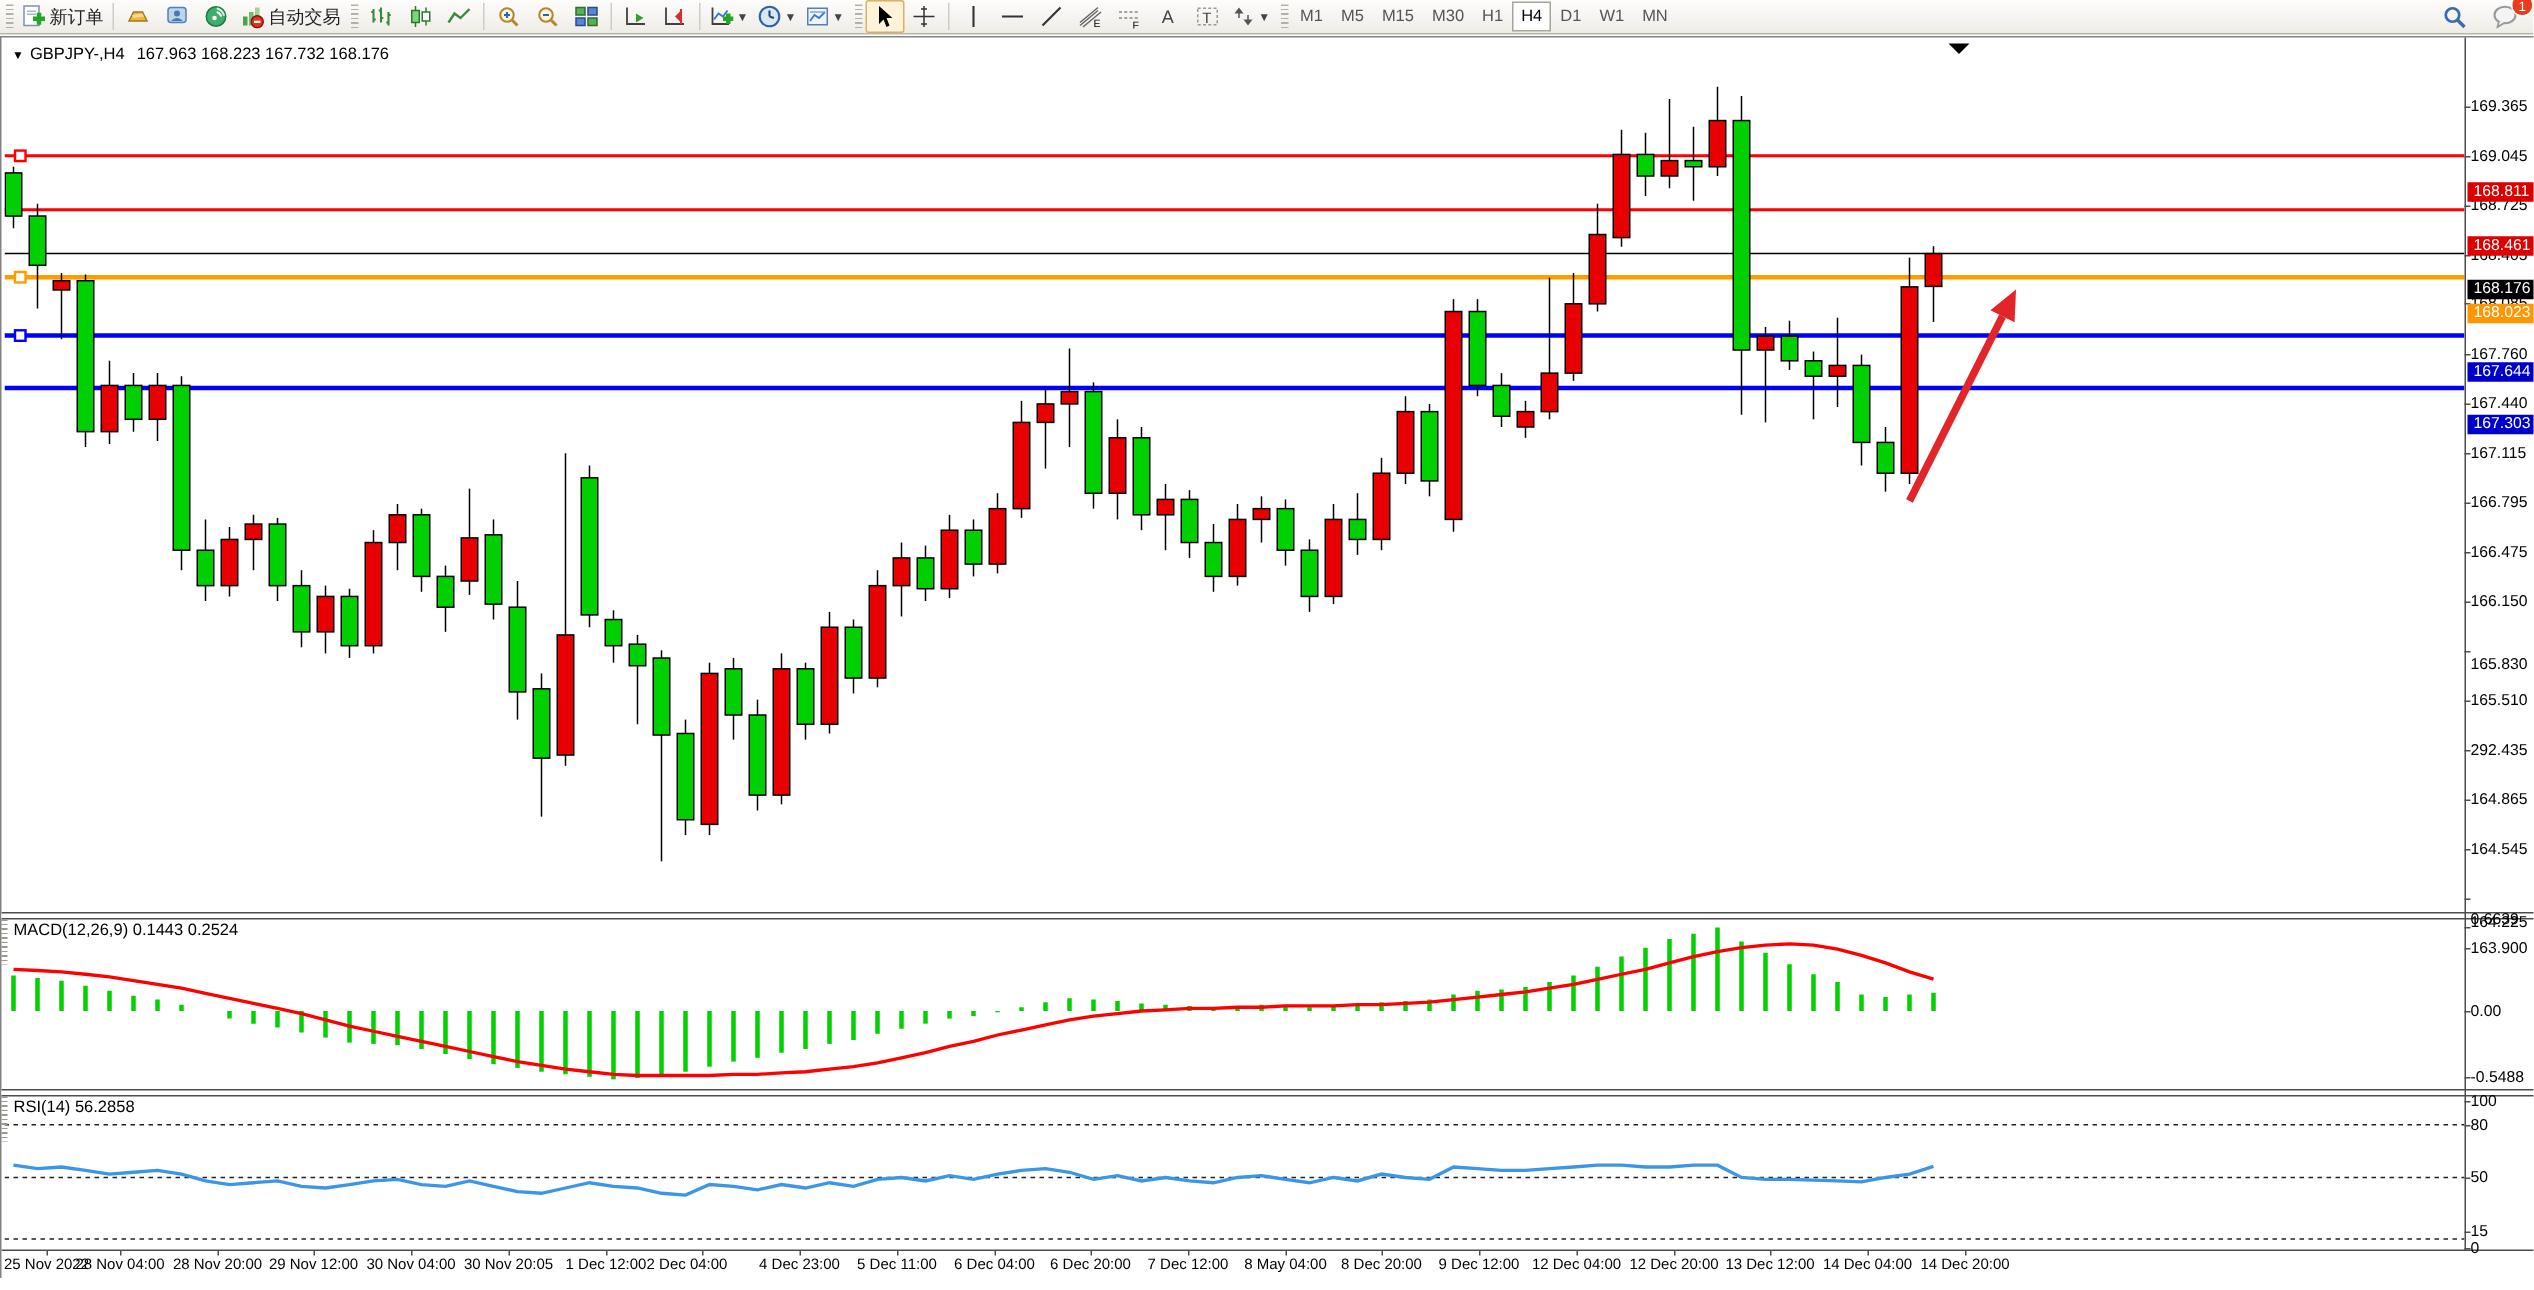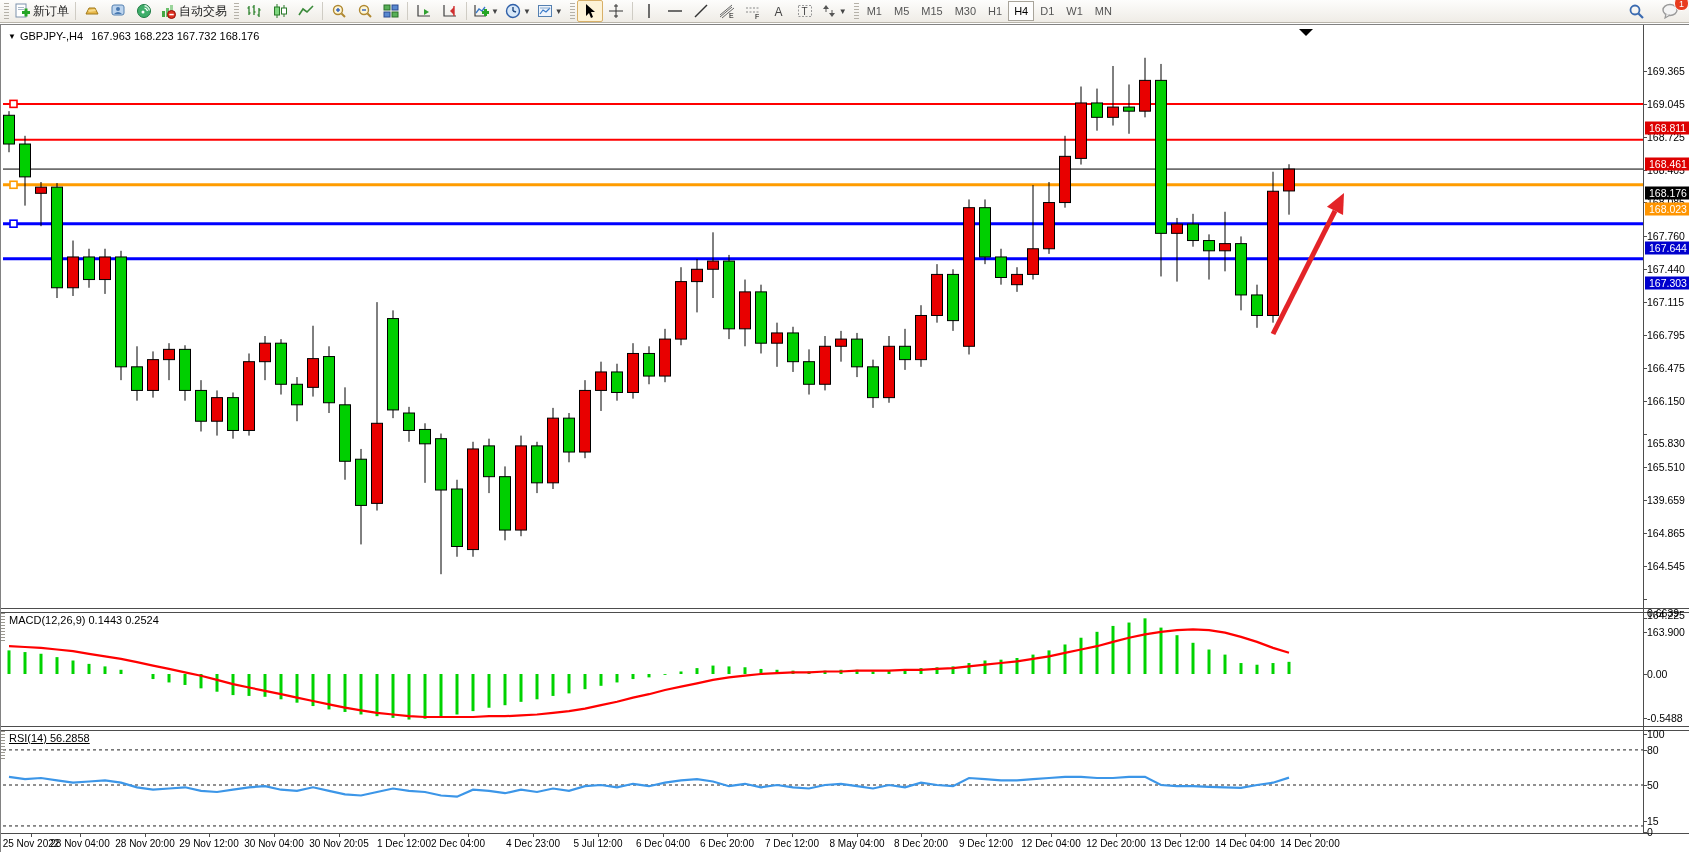--- a/index.html
+++ b/index.html
@@ -32,21 +32,21 @@
   #macd-plot{top:586px;height:115px;}
   #rsi-plot{top:704px;height:104px;}
   .hsep{position:absolute;left:0;width:1689px;height:3px;border-top:1px solid #4d4d4d;border-bottom:1px solid #4d4d4d;background:#fff;}
   #sep1{top:583px;} #sep2{top:701px;} #sep3{top:808px;height:0;border-bottom:none;}
   #vaxis-line{position:absolute;left:1642px;top:0px;width:1px;height:809px;background:#4d4d4d;}
   .drag-dots{position:absolute;left:0;width:4px;height:30px;
     background:repeating-linear-gradient(to bottom,#9a978f 0 1px,transparent 1px 3px);}
   #symbol-label{position:absolute;left:7px;top:5px;font-size:11px;color:#000;display:flex;align-items:center;}
   #symbol-label .tri{font-size:8px;margin-right:4px;}
   .ind-label{position:absolute;left:8px;font-size:11px;color:#000;}
-  #macd-label{top:589px;} #rsi-label{top:707px;text-decoration:underline;}
+  #macd-label{top:589px;} #rsi-label{top:707px;}
 
   
   .ax-tick{position:absolute;left:1646px;transform:translateY(-50%);font-size:10.5px;color:#000;white-space:nowrap;}
   .ax-tickmark{position:absolute;left:1642px;width:4px;height:1px;background:#4d4d4d;}
   .price-badge{position:absolute;left:1644px;height:13px;line-height:13px;padding:0 4px;
     font-size:10.5px;color:#fff;transform:translateY(-50%);white-space:nowrap;}
 
   
   #timeaxis{position:absolute;left:0;top:810px;width:1689px;height:17px;}
   .t-label{position:absolute;top:3px;transform:translateX(-50%);font-size:10px;color:#000;white-space:nowrap;}
@@ -822,21 +822,21 @@
         <div class="ax-tick" style="top:309.8619000000022px">166.795</div>
         <div class="ax-tickmark" style="top:342.7163000000015px"></div>
         <div class="ax-tick" style="top:342.7163000000015px">166.475</div>
         <div class="ax-tickmark" style="top:376.08405000000033px"></div>
         <div class="ax-tick" style="top:376.08405000000033px">166.150</div>
         <div class="ax-tickmark" style="top:408.93844999999965px"></div>
         <div class="ax-tick" style="top:418px">165.830</div>
         <div class="ax-tickmark" style="top:441.79285000000186px"></div>
         <div class="ax-tick" style="top:441.79285000000186px">165.510</div>
         <div class="ax-tickmark" style="top:474.6472500000012px"></div>
-        <div class="ax-tick" style="top:474.6472500000012px">139.659</div>
+        <div class="ax-tick" style="top:474.6472500000012px">292.435</div>
         <div class="ax-tickmark" style="top:508.015px"></div>
         <div class="ax-tick" style="top:508.015px">164.865</div>
         <div class="ax-tickmark" style="top:540.8694000000022px"></div>
         <div class="ax-tick" style="top:540.8694000000022px">164.545</div>
         <div class="ax-tickmark" style="top:573.7238000000016px"></div>
         <div class="ax-tick" style="top:590px">164.225</div>
         <div class="ax-tickmark" style="top:607.0915500000003px"></div>
         <div class="ax-tick" style="top:607.0915500000003px">163.900</div>
         <div class="price-badge" style="top:102.87918000000022px;background:#dd0000">168.811</div>
         <div class="price-badge" style="top:138.81367999999964px;background:#dd0000">168.461</div>
@@ -874,21 +874,21 @@
         <div class="t-label" style="left:273px">30 Nov 04:00</div>
         <div class="t-tick" style="left:338px"></div>
         <div class="t-label" style="left:338px">30 Nov 20:05</div>
         <div class="t-tick" style="left:403px"></div>
         <div class="t-label" style="left:403px">1 Dec 12:00</div>
         <div class="t-tick" style="left:467px"></div>
         <div class="t-label" style="left:457px">2 Dec 04:00</div>
         <div class="t-tick" style="left:532px"></div>
         <div class="t-label" style="left:532px">4 Dec 23:00</div>
         <div class="t-tick" style="left:597px"></div>
-        <div class="t-label" style="left:597px">5 Jul 12:00</div>
+        <div class="t-label" style="left:597px">5 Dec 11:00</div>
         <div class="t-tick" style="left:662px"></div>
         <div class="t-label" style="left:662px">6 Dec 04:00</div>
         <div class="t-tick" style="left:726px"></div>
         <div class="t-label" style="left:726px">6 Dec 20:00</div>
         <div class="t-tick" style="left:791px"></div>
         <div class="t-label" style="left:791px">7 Dec 12:00</div>
         <div class="t-tick" style="left:856px"></div>
         <div class="t-label" style="left:856px">8 May 04:00</div>
         <div class="t-tick" style="left:920px"></div>
         <div class="t-label" style="left:920px">8 Dec 20:00</div>

